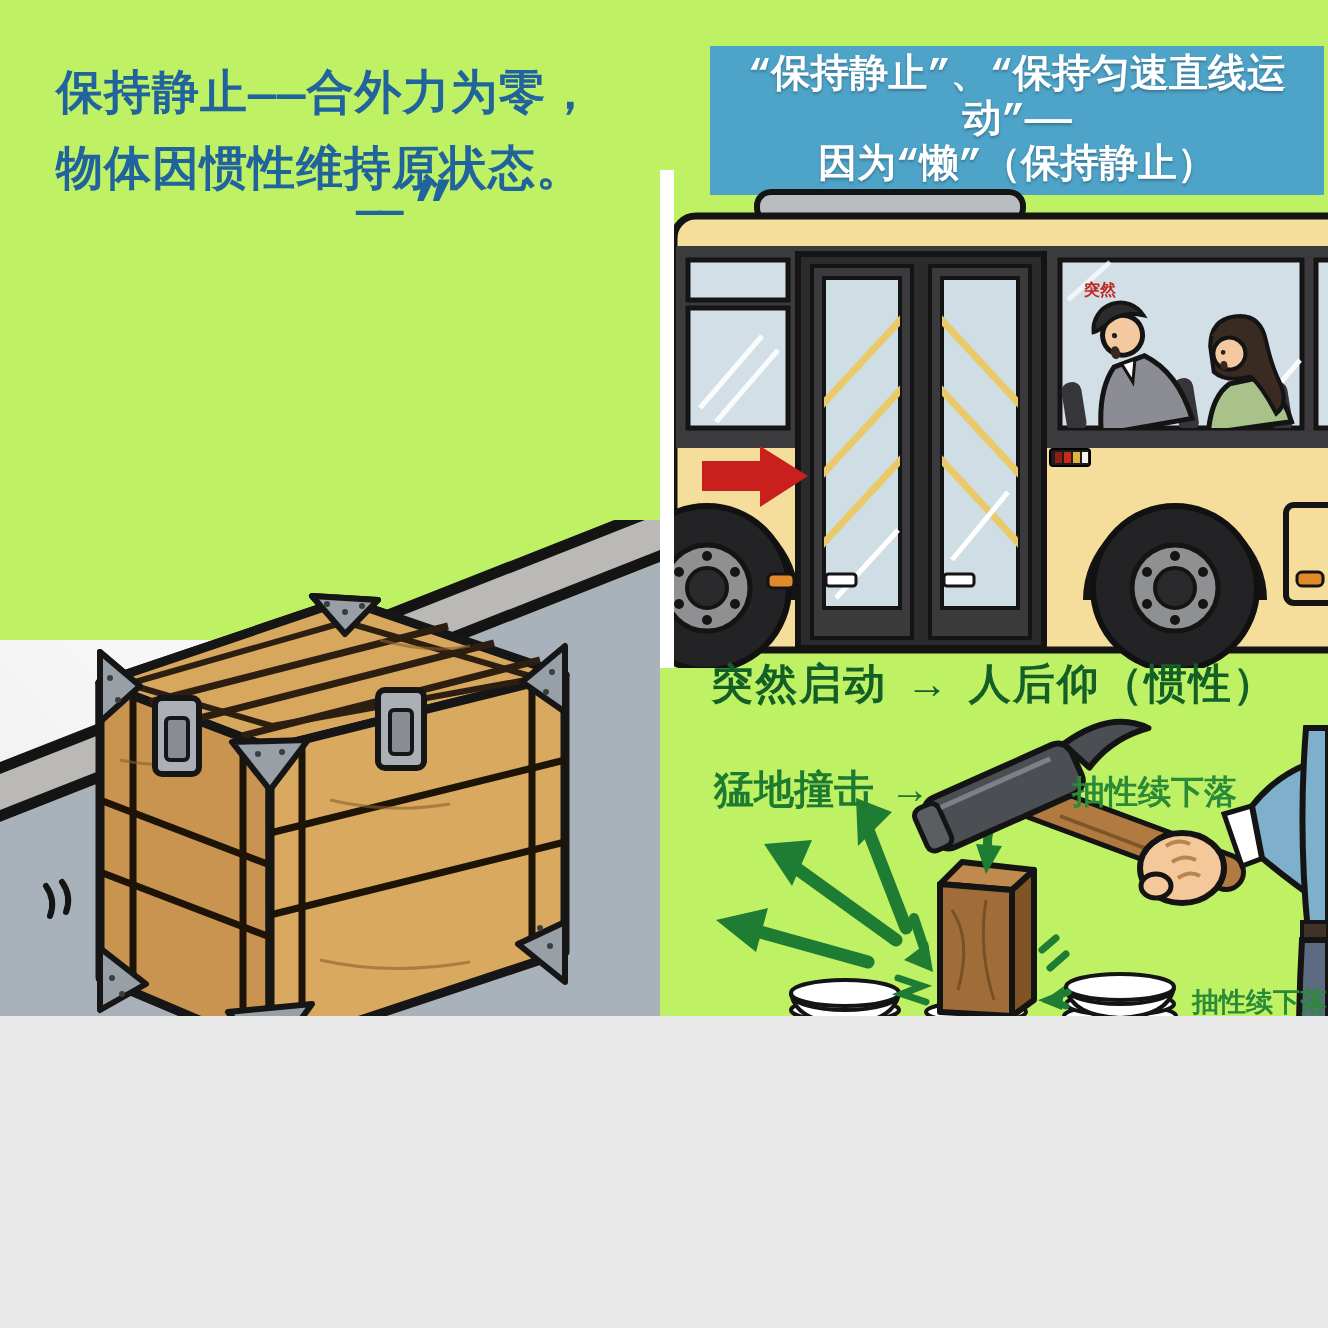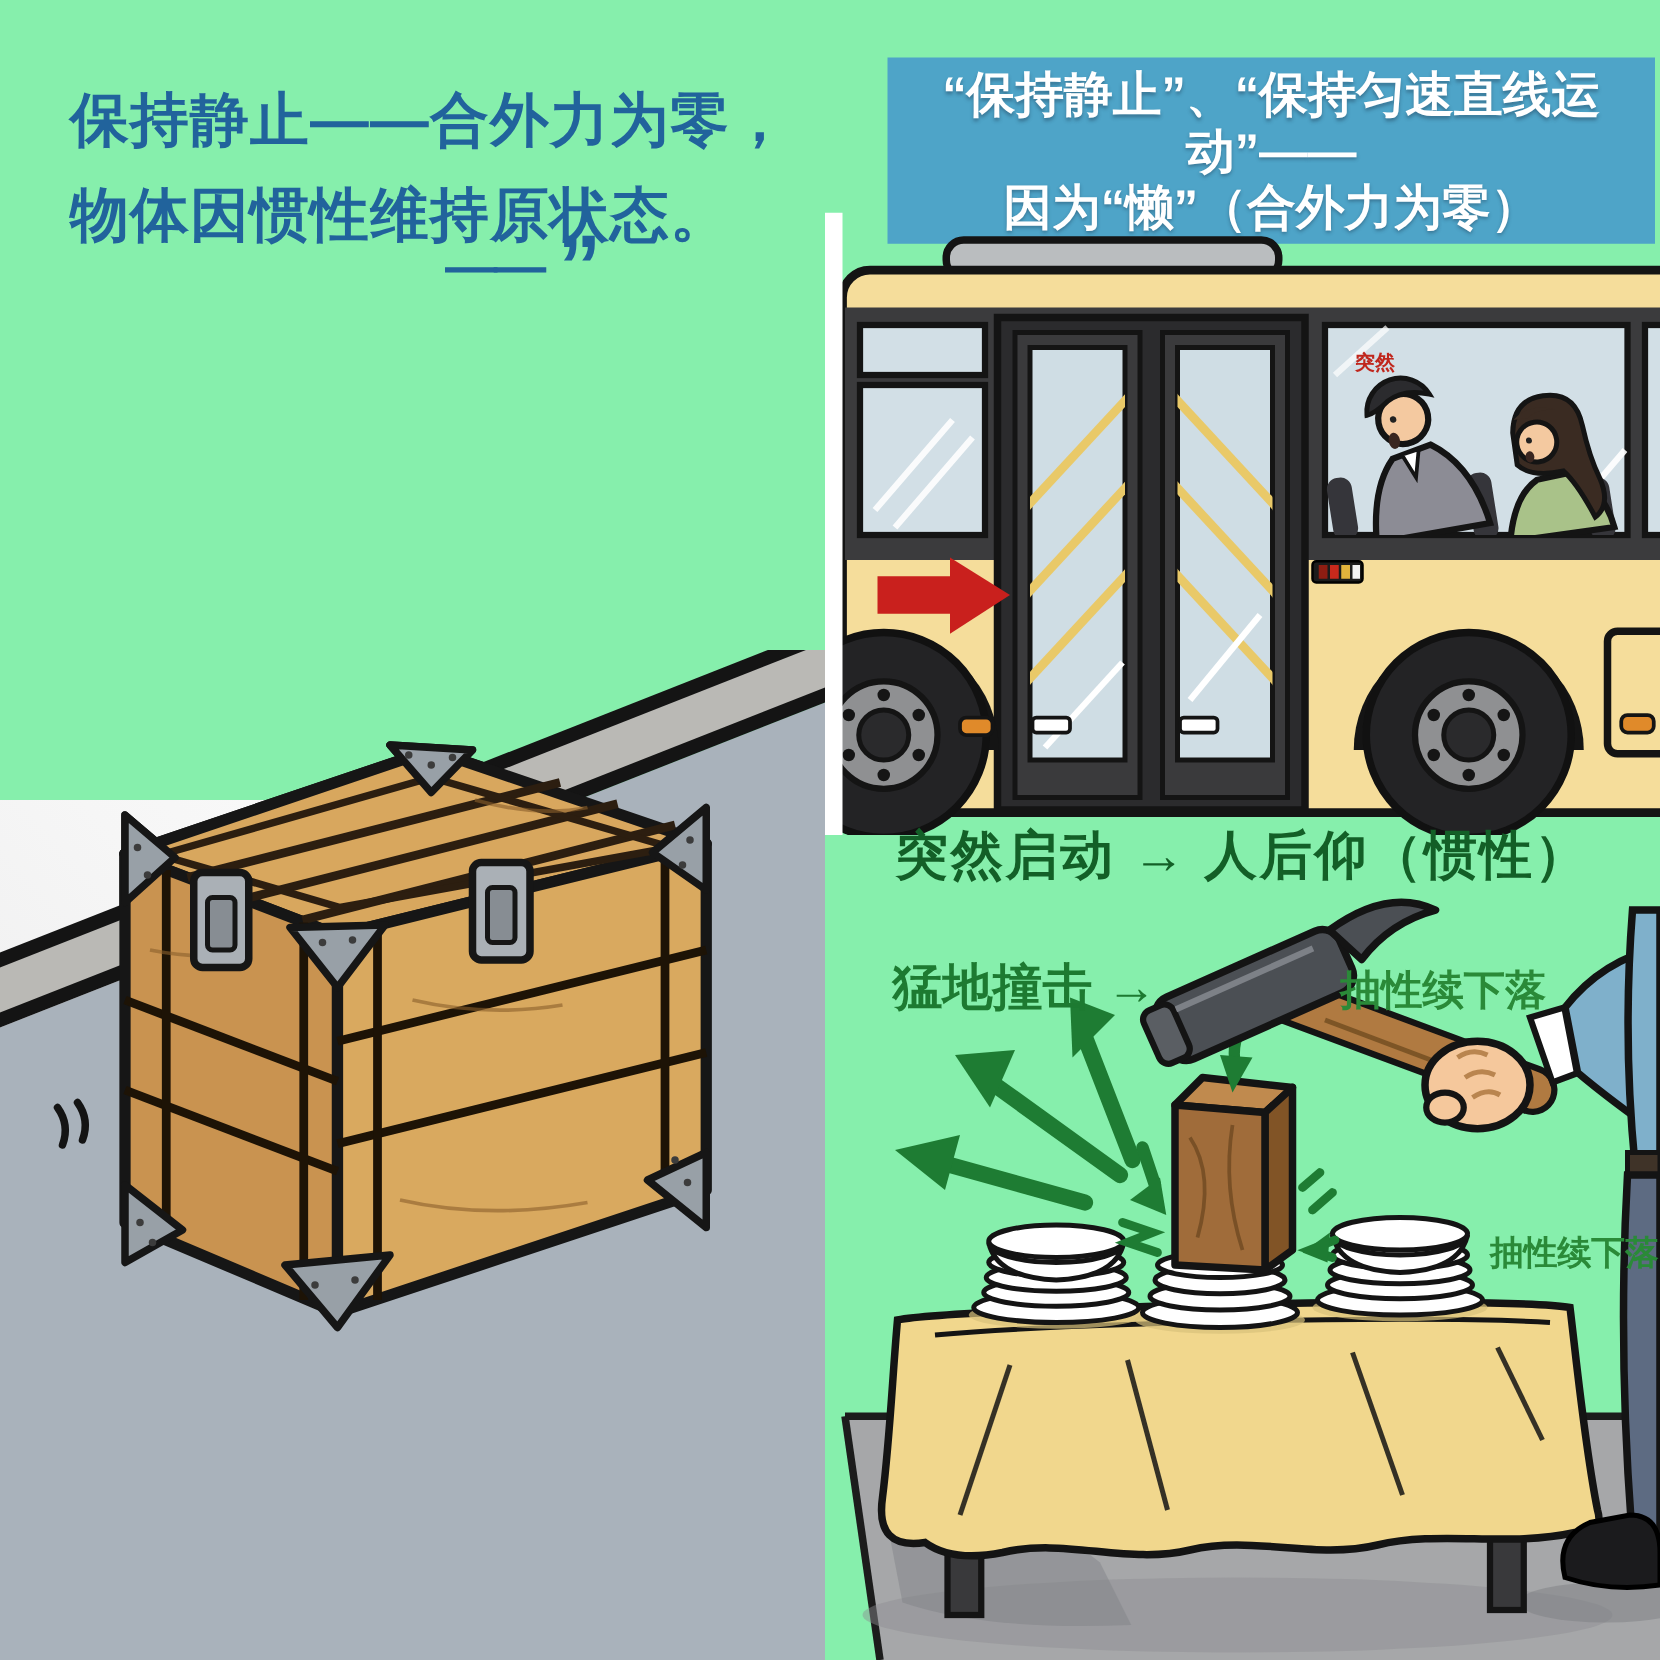--- a/index.html
+++ b/index.html
@@ -1,18 +1,18 @@
 <!DOCTYPE html>
 <html><head>
 <meta charset="utf-8">
 <style>
   html,body{margin:0;padding:0;background:#e8e8e8;}
   .canvas{
-    position:relative;width:1328px;height:1328px;background:#86efac;overflow:hidden;
-    font-family:Liberation Sans, sans-serif;
+    position:relative;width:1328px;height:1016px;background:#bef264;overflow:hidden;
+    font-family:Liberation Mono, monospace;
   }
   .abs{position:absolute;}
   svg{position:absolute;display:block;}
 
   
   .headline{left:56px;top:58px;width:610px;font-size:47px;font-weight:800;
     color:#21639c;line-height:76px;letter-spacing:1px;}
   .attribution{left:356px;top:190px;display:flex;align-items:flex-start;color:#21639c;}
   .att-dash{font-size:42px;font-weight:800;letter-spacing:-3px;line-height:46px;}
   .att-quote{font-size:70px;font-weight:800;line-height:46px;margin-left:12px;}
@@ -150,21 +150,21 @@
       <path d="M 510,882 q -8,16 0,30"></path>
       <path d="M 246,980 q 12,8 14,26"></path>
       <path d="M 263,974 q 12,8 14,26"></path>
     </g>
 
     <use href="#crate-g"></use>
   </svg>
 
   <div class="abs banner">
     <div>“保持静止”、“保持匀速直线运动”——</div>
-    <div>因为“懒”（合外力为零）</div>
+    <div>因为“懒”（保持静止）</div>
   </div>
 
   <svg style="left:660px;top:170px" width="668" height="498" viewBox="660 170 668 498">
     <defs>
       <clipPath id="w2clip">
           <rect x="1060" y="260" width="242" height="168"></rect>
         </clipPath>
       <clipPath id="dgl">
           <rect x="824" y="278" width="76" height="330"></rect>
         </clipPath>

